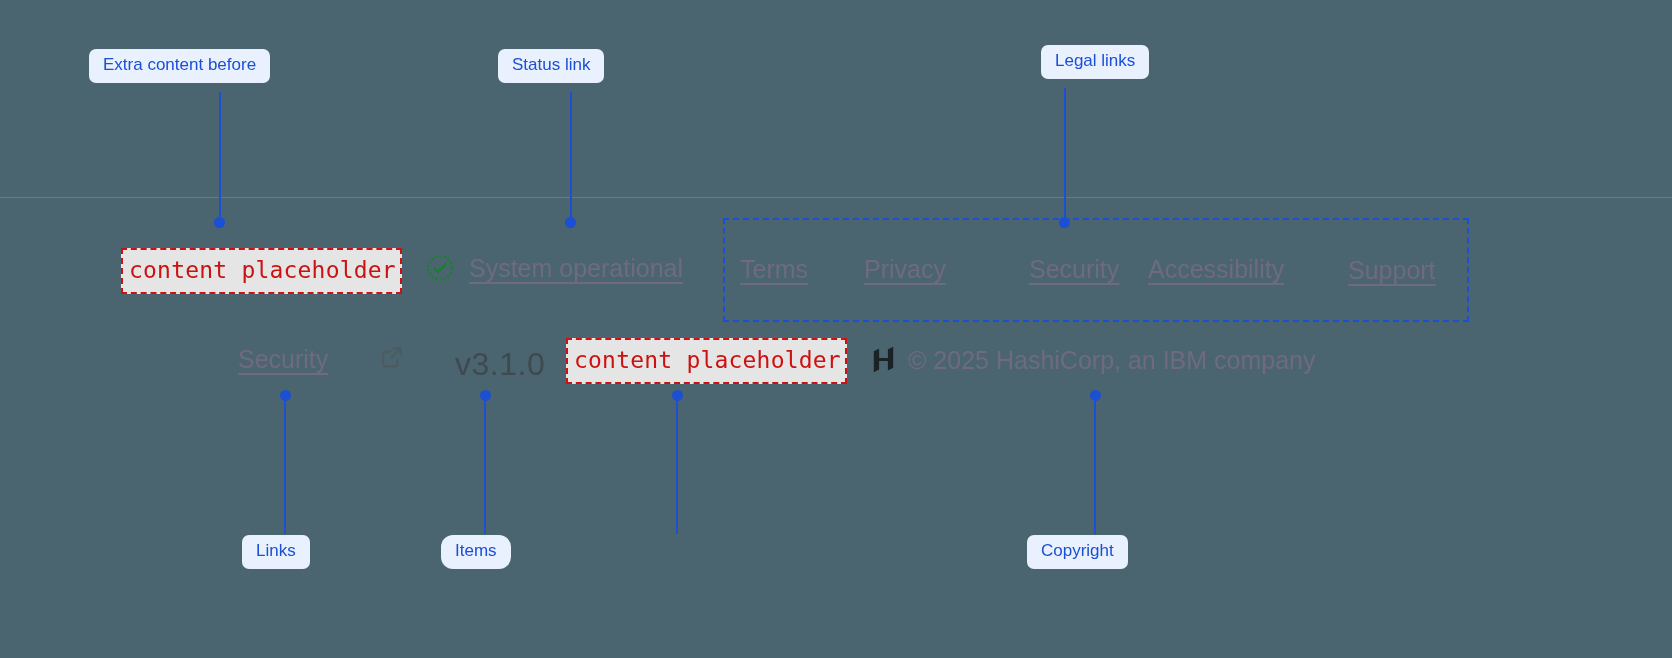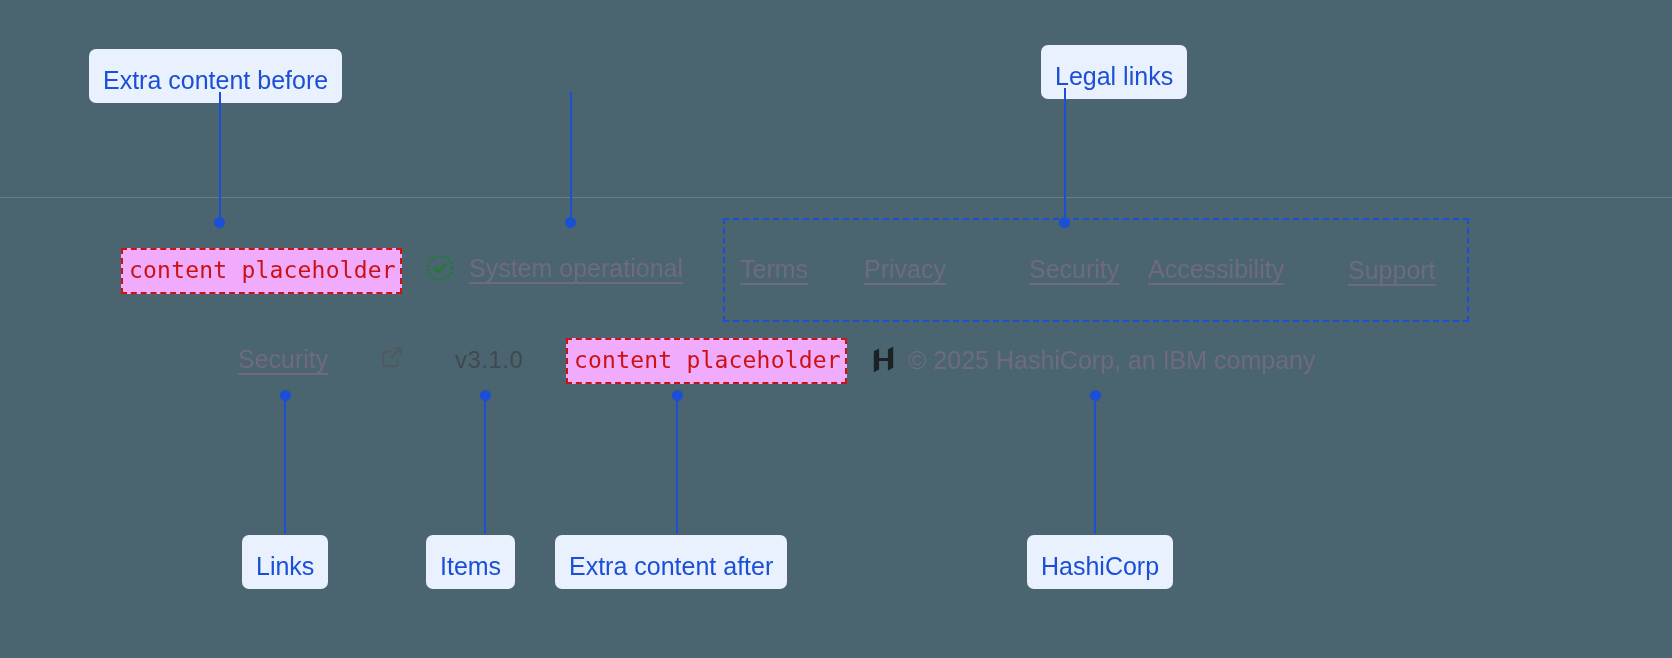--- a/index.html
+++ b/index.html
@@ -23,42 +23,42 @@
     background: #6d7f8c;
     opacity: .85;
   }
 
   
   .callout {
     position: absolute;
     background: #eaf1fe;
     color: #1a4fd6;
     border-radius: 7px;
-    padding: 18px 14px 9px 14px;
-    font-size: 25px;
+    padding: 7px 14px 9px 14px;
+    font-size: 17px;
     line-height: 1.08;
     white-space: nowrap;
     font-family: "Liberation Sans", sans-serif;
   }
   .leader {
     position: absolute;
     width: 2px;
     background: #1a4fd6;
   }
   .leader-dot {
     position: absolute;
     width: 11px; height: 11px;
     border-radius: 50%;
     background: #1a4fd6;
   }
 
   
   .placeholder {
     position: absolute;
-    background: #f0abfc;
+    background: #e5e5e5;
     border: 2px dashed #cc1111;
     color: #cc1111;
     font-family: "DejaVu Sans Mono", monospace;
     font-size: 23px;
     line-height: 1;
     padding: 9px 4px 10px 6px;
     white-space: nowrap;
     letter-spacing: .2px;
   }
 
@@ -75,21 +75,21 @@
   .muted-text {
     position: absolute;
     color: #6f6a80;
     font-size: 25px;
     white-space: nowrap;
     font-family: "Liberation Sans", sans-serif;
   }
   .version-text {
     position: absolute;
     color: #3e4a4f;
-    font-size: 24px;
+    font-size: 32px;
     white-space: nowrap;
     font-family: "Liberation Sans", sans-serif;
     letter-spacing: .5px;
   }
 
   .legal-box {
     position: absolute;
     border: 2px dashed #1a4fd6;
   }
 
@@ -102,20 +102,21 @@
 <body>
 
 <div id="stage">
 
   <div class="divider" style="top:197px;"></div>
 
   <div class="callout" style="left:89px; top:49px;">Extra content before</div>
   <div class="leader" style="left:219px; top:92px; height:130px;"></div>
   <div class="leader-dot" style="left:214px; top:217px;"></div>
 
+  <div class="callout" style="left:498px; top:49px;">Status link</div>
   <div class="leader" style="left:570px; top:92px; height:130px;"></div>
   <div class="leader-dot" style="left:565px; top:217px;"></div>
 
   <div class="callout" style="left:1041px; top:45px;">Legal links</div>
   <div class="leader" style="left:1064px; top:88px; height:134px;"></div>
   <div class="leader-dot" style="left:1059px; top:217px;"></div>
 
   <div class="placeholder" style="left:121px; top:248px;">content placeholder</div>
 
   <div class="status-row" style="left:425px; top:253px;">
@@ -158,23 +159,22 @@
   </span>
 
   <div class="muted-text" style="left:908px; top:346px;">© 2025 HashiCorp, an IBM company</div>
 
   <div class="leader-dot" style="left:280px; top:390px;"></div>
   <div class="leader" style="left:284px; top:396px; height:138px;"></div>
   <div class="callout" style="left:242px; top:535px;">Links</div>
 
   <div class="leader-dot" style="left:480px; top:390px;"></div>
   <div class="leader" style="left:484px; top:396px; height:138px;"></div>
-  <div class="callout" style="left:426px; top:535px;">Items</div>
+  <div class="callout" style="left:441px; top:535px;border-radius:12px;">Items</div>
 
   <div class="leader-dot" style="left:672px; top:390px;"></div>
   <div class="leader" style="left:676px; top:396px; height:138px;"></div>
-  <div class="callout" style="left:555px; top:535px;">Extra content after</div>
 
   <div class="leader-dot" style="left:1090px; top:390px;"></div>
   <div class="leader" style="left:1094px; top:396px; height:138px;"></div>
-  <div class="callout" style="left:1027px; top:535px;">HashiCorp</div>
+  <div class="callout" style="left:1027px; top:535px;">Copyright</div>
 
 </div>
 
 </body></html>

